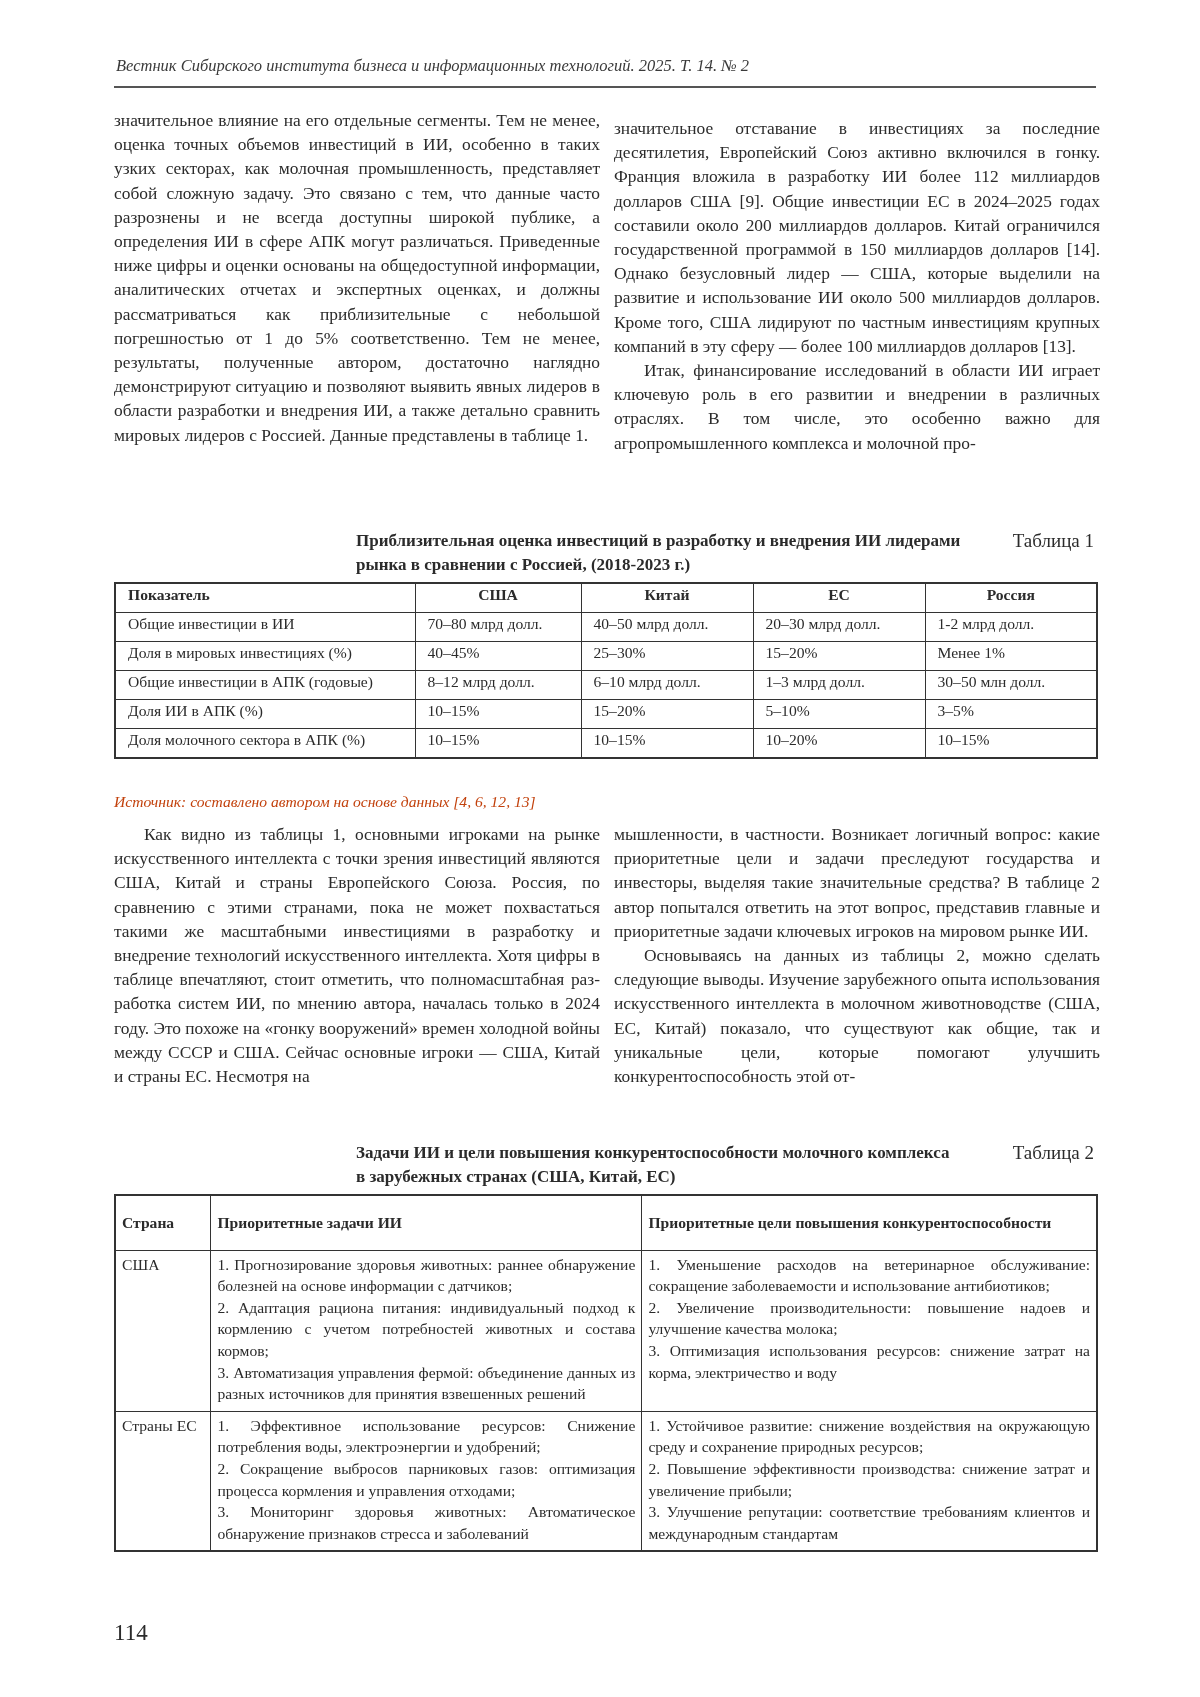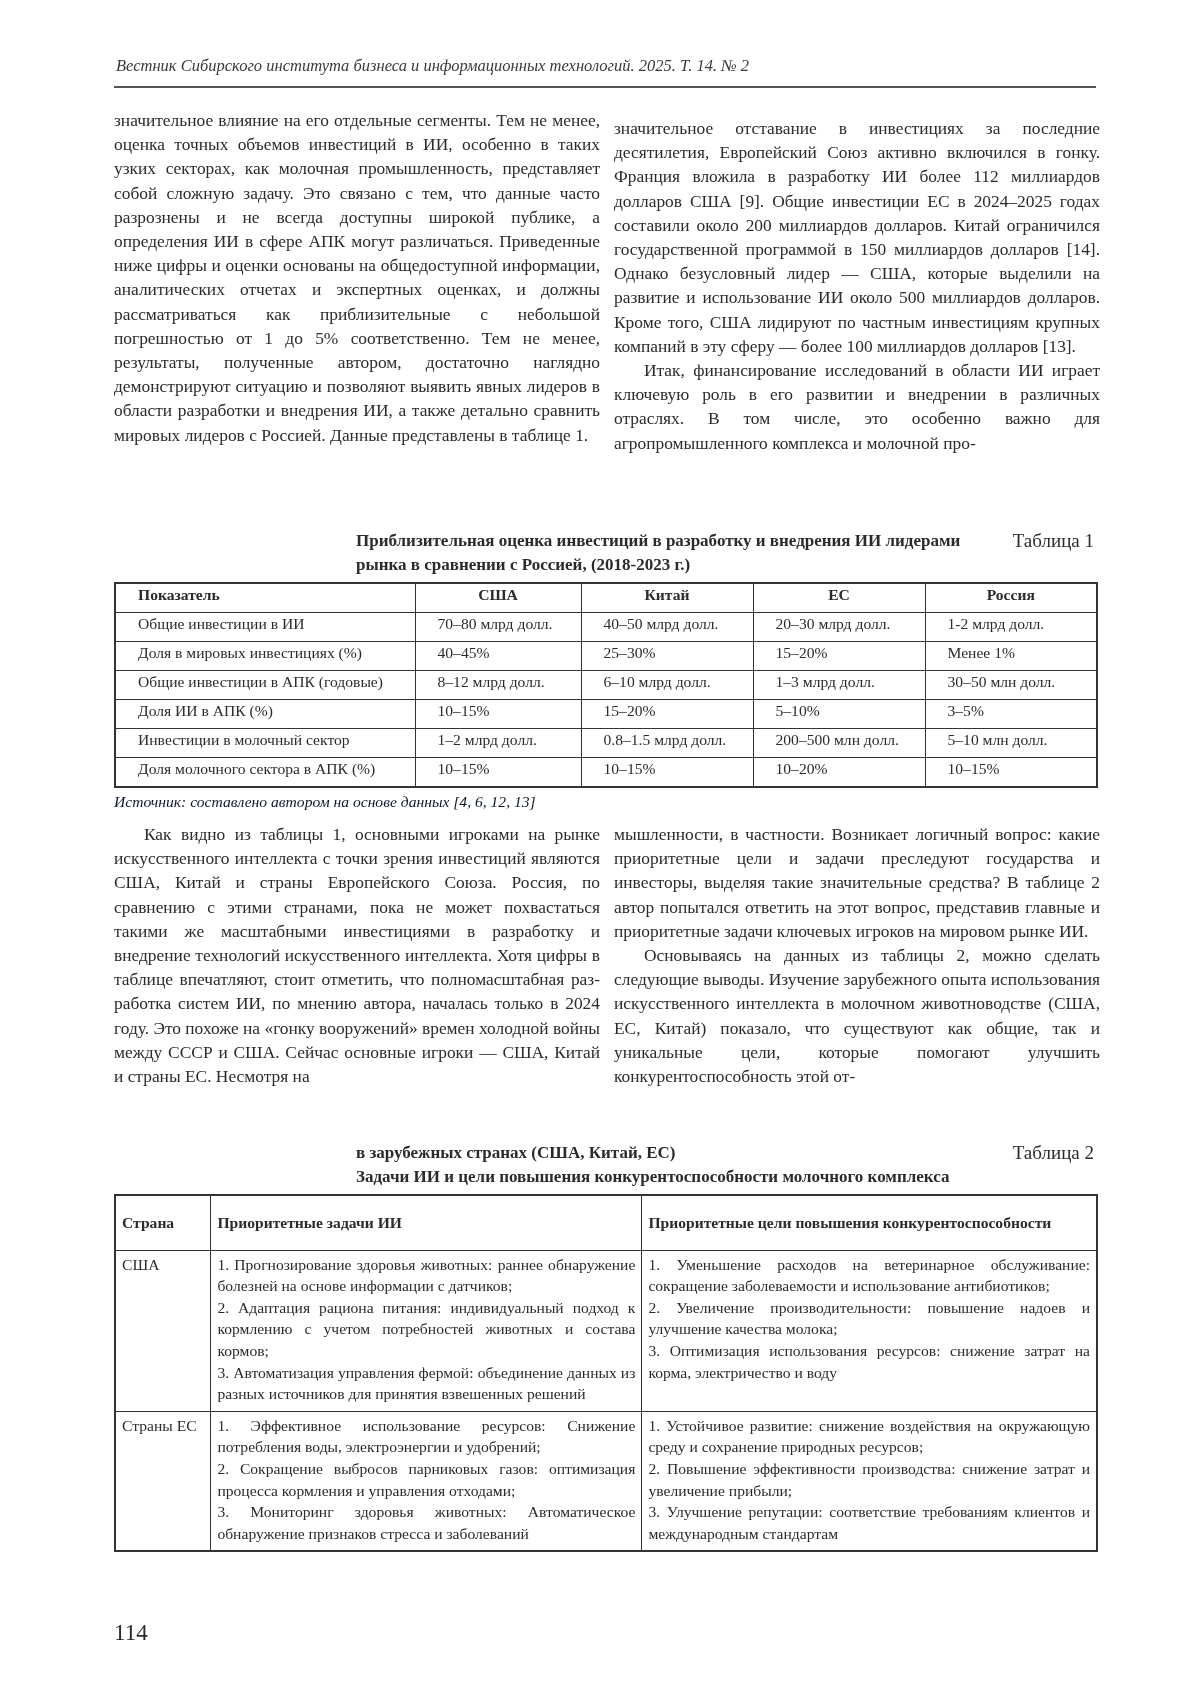--- a/index.html
+++ b/index.html
@@ -33,34 +33,34 @@
   .table-title {
     position: absolute; left: 356px; width: 720px;
     font-weight: bold; font-size: 17px; line-height: 24px;
   }
   table.data {
     position: absolute; border-collapse: collapse;
     border: 2px solid #333;
     font-size: 15.6px;
   }
   table.data td, table.data th {
-    border: 1.5px solid #333; padding: 2px 22px; vertical-align: top;
+    border: 1.5px solid #333; padding: 2px 12px; vertical-align: top;
   }
   #table1 { left: 114px; top: 582px; width: 984px; }
   #table1 th { text-align: center; font-weight: bold; height: 24px; }
   #table1 th.first { text-align: left; }
   #table1 td { height: 24px; white-space: nowrap; }
   #table1 col.c0 { width: 300px; }
   #table1 col.c1 { width: 166px; }
   #table1 col.c2 { width: 172px; }
   #table1 col.c3 { width: 172px; }
   #table1 col.c4 { width: 172px; }
   .source-note {
     position: absolute; left: 114px; top: 793px;
-    font-style: italic; font-size: 15.6px; color: #0f172a;
+    font-style: italic; font-size: 15.6px; color: #c2410c;
   }
   #table2 { left: 114px; top: 1194px; width: 984px; font-size: 15.6px; line-height: 21.6px; }
   #table2 th { text-align: left; font-weight: bold; padding: 16px 6px; }
   #table2 col.c0 { width: 96px; }
   #table2 col.c1 { width: 432px; }
   #table2 col.c2 { width: 456px; }
   #table2 td { text-align: justify; padding: 3px 6px 6px 6px; }
   #table2 td.country { text-align: left; }
   .goal-item { display: block; }
   .page-number {
@@ -128,27 +128,20 @@
         <td>30–50 млн долл.</td>
       </tr>
       <tr>
         <td>Доля ИИ в АПК (%)</td>
         <td>10–15%</td>
         <td>15–20%</td>
         <td>5–10%</td>
         <td>3–5%</td>
       </tr>
       <tr>
-        <td>Инвестиции в молочный сектор</td>
-        <td>1–2 млрд долл.</td>
-        <td>0.8–1.5 млрд долл.</td>
-        <td>200–500 млн долл.</td>
-        <td>5–10 млн долл.</td>
-      </tr>
-      <tr>
         <td>Доля молочного сектора в АПК (%)</td>
         <td>10–15%</td>
         <td>10–15%</td>
         <td>10–20%</td>
         <td>10–15%</td>
       </tr>
     </tbody>
 </table>
 
 <div class="source-note">Источник: составлено автором на основе данных [4, 6, 12, 13]</div>
@@ -157,22 +150,22 @@
   <p class="indent">Как видно из таблицы 1, основными игроками на рынке искусственного интеллекта с точки зрения ин­вестиций являются США, Китай и страны Европей­ского Союза. Россия, по сравнению с этими странами, пока не может похвастаться такими же масштабными инвестициями в разработку и внедрение технологий искусственного интеллекта. Хотя цифры в таблице впечатляют, стоит отметить, что полномасштабная раз­работка систем ИИ, по мнению автора, началась только в 2024 году. Это похоже на «гонку вооружений» времен холодной войны между СССР и США. Сейчас основ­ные игроки — США, Китай и страны ЕС. Несмотря на</p>
 </div>
 
 <div class="col col-right-mid">
   <p>мышленности, в частности. Возникает логичный во­прос: какие приоритетные цели и задачи преследуют государства и инвесторы, выделяя такие значительные средства? В таблице 2 автор попытался ответить на этот вопрос, представив главные и приоритетные зада­чи ключевых игроков на мировом рынке ИИ.</p>
   <p class="indent">Основываясь на данных из таблицы 2, можно сде­лать следующие выводы. Изучение зарубежного опыта использования искусственного интеллекта в молочном животноводстве (США, ЕС, Китай) показало, что су­ществуют как общие, так и уникальные цели, которые помогают улучшить конкурентоспособность этой от-</p>
 </div>
 
 <div class="table-label" style="top:1122px;">Таблица 2</div>
 <div class="table-title" style="top:1141px;">
+  <div>Задачи ИИ и цели повышения конкурентоспособности молочного комплекса</div>
   <div>в зарубежных странах (США, Китай, ЕС)</div>
-  <div>Задачи ИИ и цели повышения конкурентоспособности молочного комплекса</div>
 </div>
 
 <table class="data" id="table2">
   <colgroup>
       <col class="c0">
       <col class="c1">
       <col class="c2">
     </colgroup>
   <thead>
     <tr>

